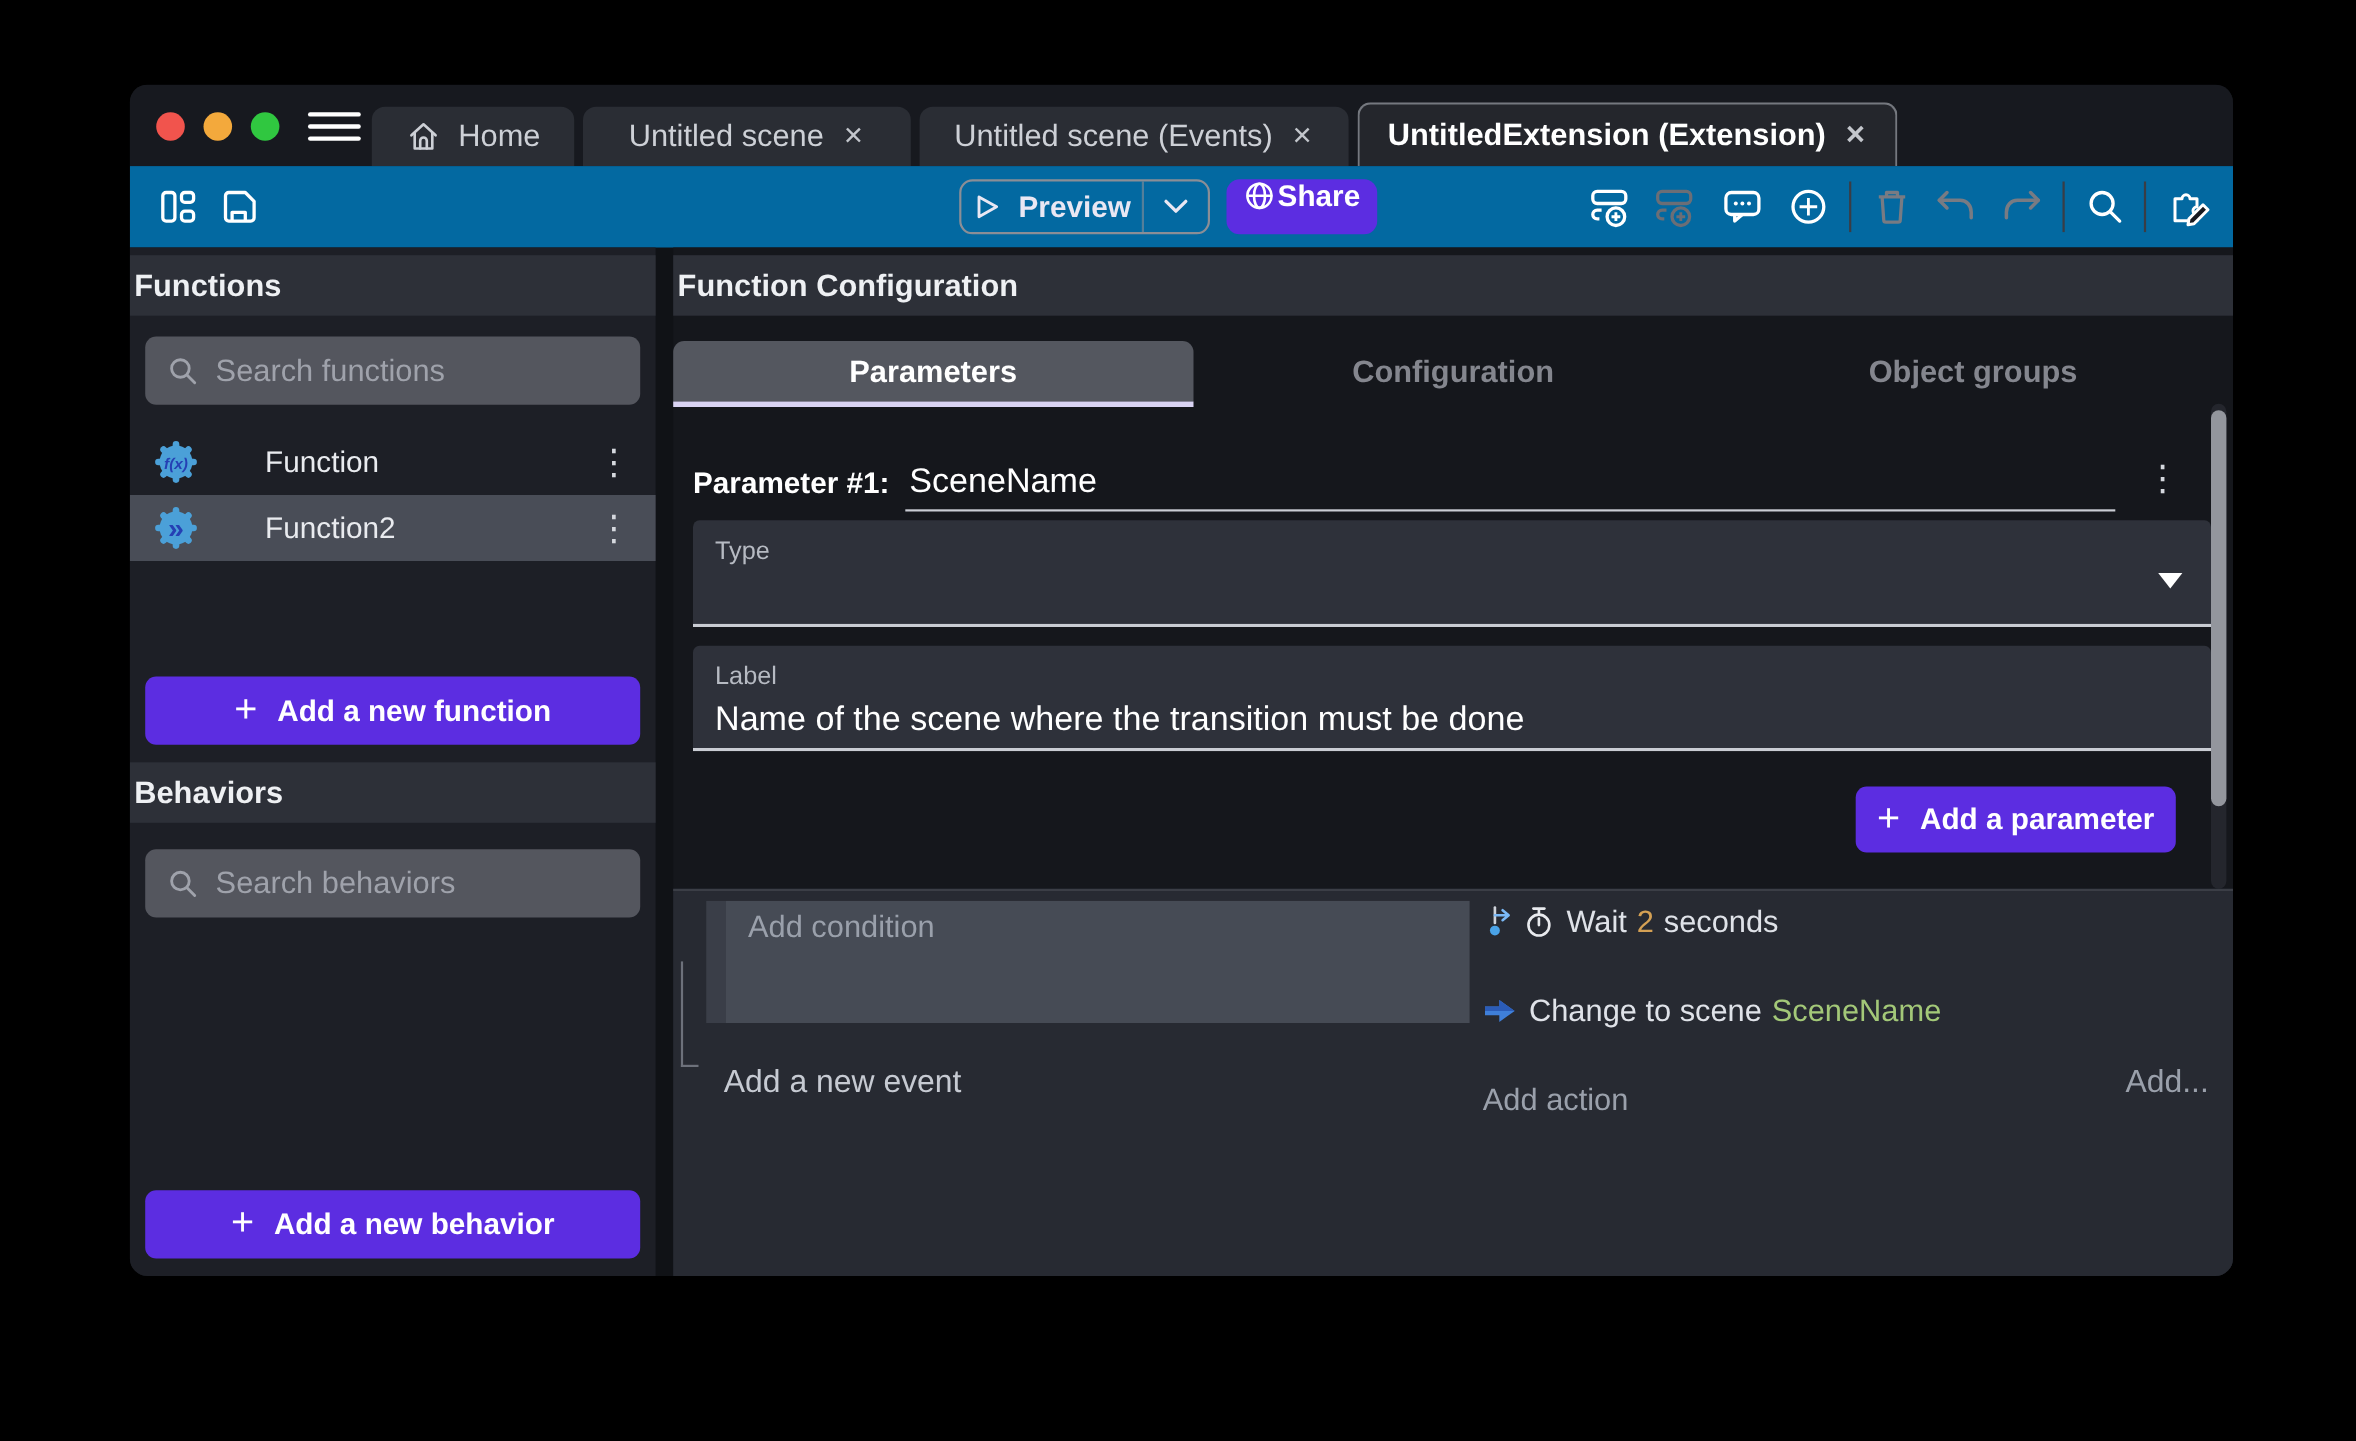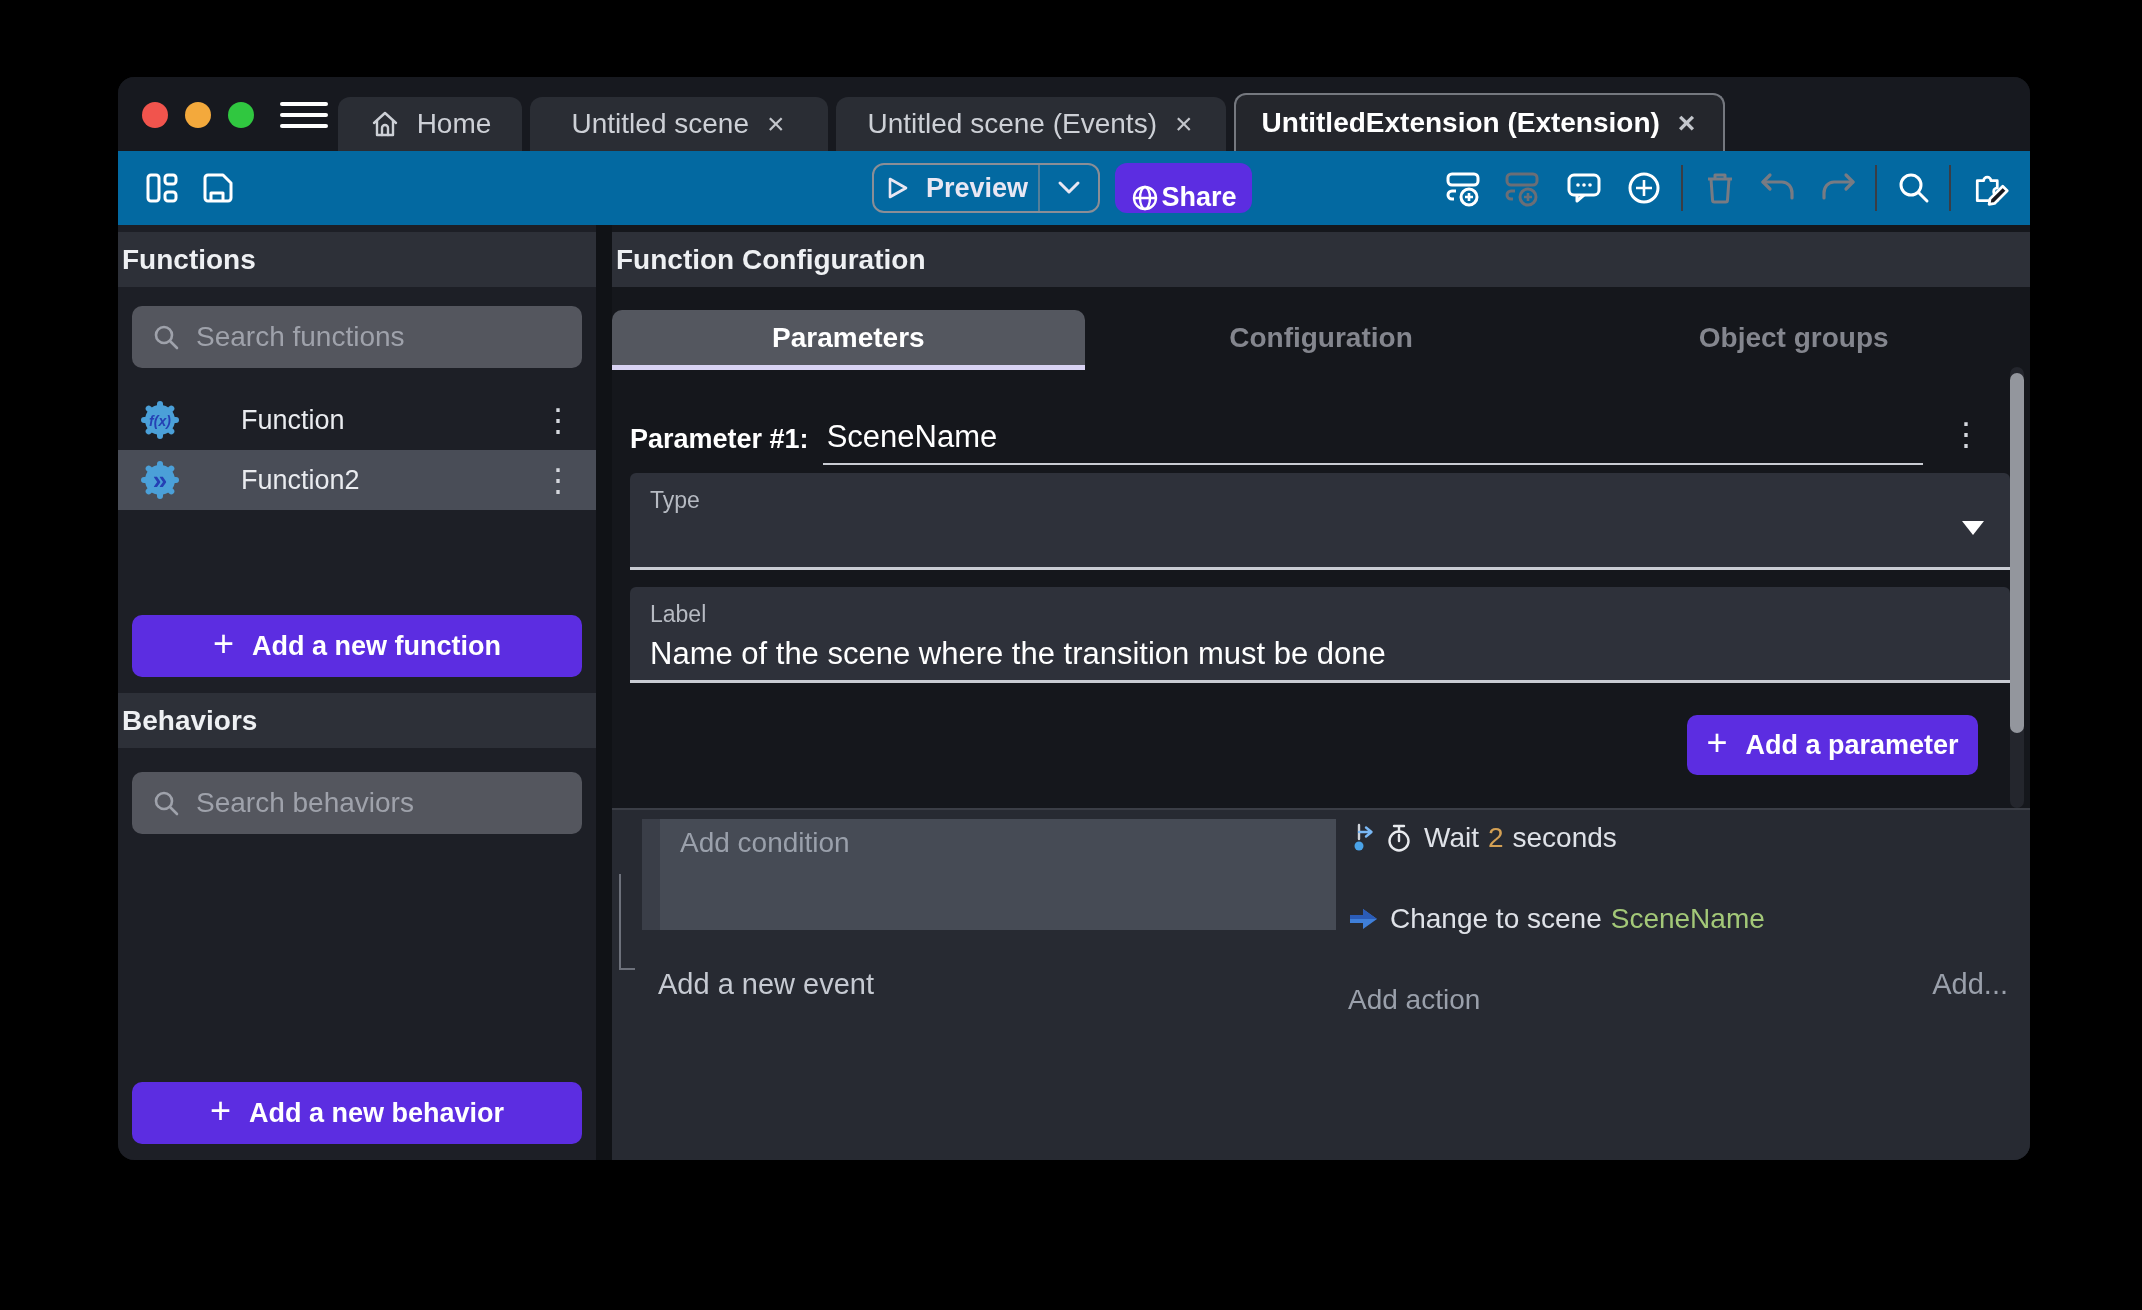--- a/index.html
+++ b/index.html
@@ -45,21 +45,21 @@
     position:absolute; left:754px; top:12px; width:228px; height:50px;
     border:2px solid #8b8e96; border-radius:12px; display:flex; align-items:center;
     color:#e9e7f3; font-size:27px; font-weight:bold; cursor:pointer; background:transparent;
   }
   .preview-main { flex:1; display:flex; align-items:center; justify-content:center; gap:16px; height:100%; }
   .preview-sep { width:2px; height:100%; background:#8b8e96; opacity:.6; }
   .preview-caret { width:58px; display:flex; align-items:center; justify-content:center; height:100%; }
 
   .share-btn {
     position:absolute; left:997px; top:12px; width:137px; height:50px;
-    background:#5c2de1; border-radius:12px; display:flex; align-items:flex-end; justify-content:center; gap:1px;
+    background:#5c2de1; border-radius:12px; display:flex; align-items:flex-start; justify-content:center; gap:1px;
     color:#fff; font-size:27px; font-weight:bold; cursor:pointer;
   }
 
   
   .sidebar { position:absolute; left:0; top:148px; width:478px; height:935px; background:#1d1f26; }
   .section-bar { position:absolute; left:0; width:100%; height:55px; background:#2d3038; color:#eef0f3;
     font-size:28px; font-weight:600; display:flex; align-items:center; padding-left:4px; }
   .search-box { position:absolute; left:14px; width:450px; height:62px; background:#54565e; border-radius:10px;
     display:flex; align-items:center; padding:0 18px; gap:14px; }
   .search-box input { flex:1; background:transparent; border:none; outline:none; color:#e8eaee; font-size:28px; font-family:inherit; }

